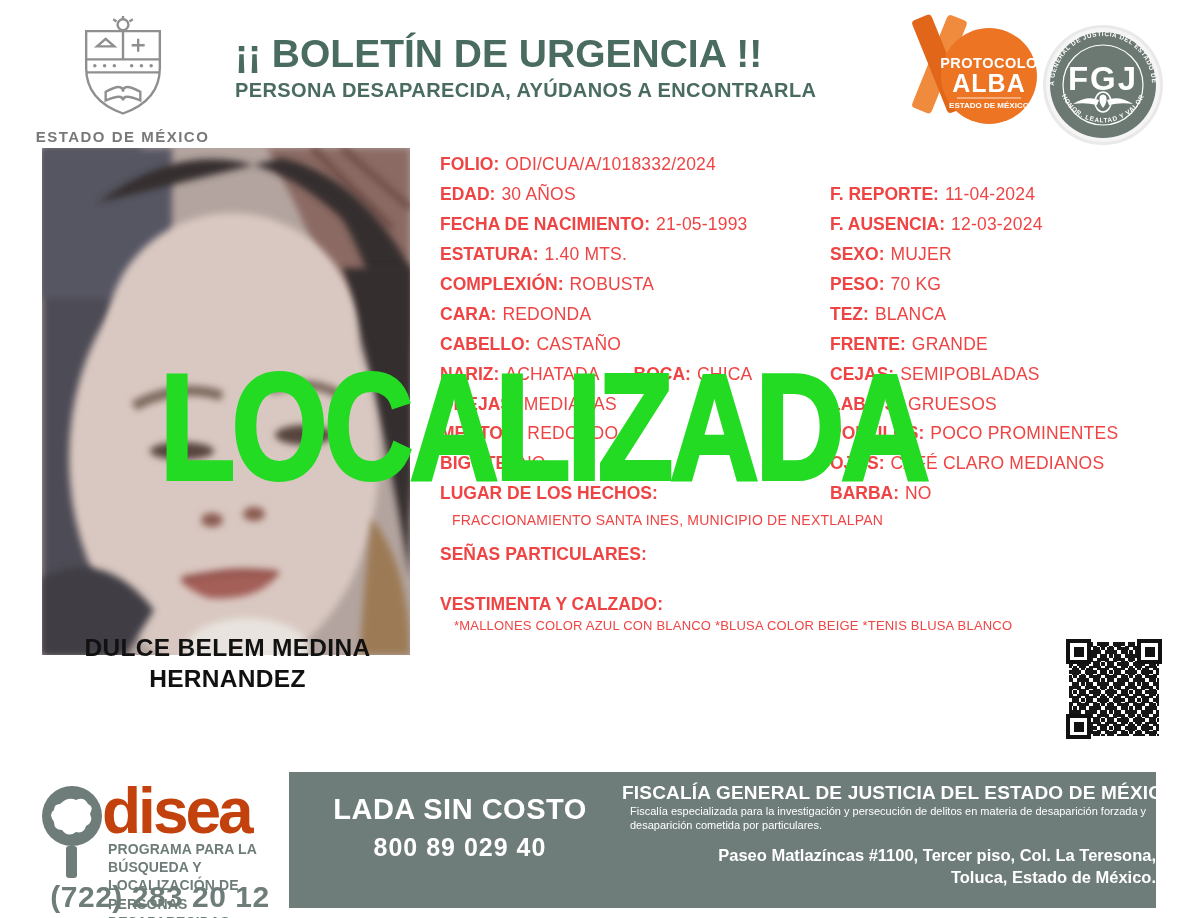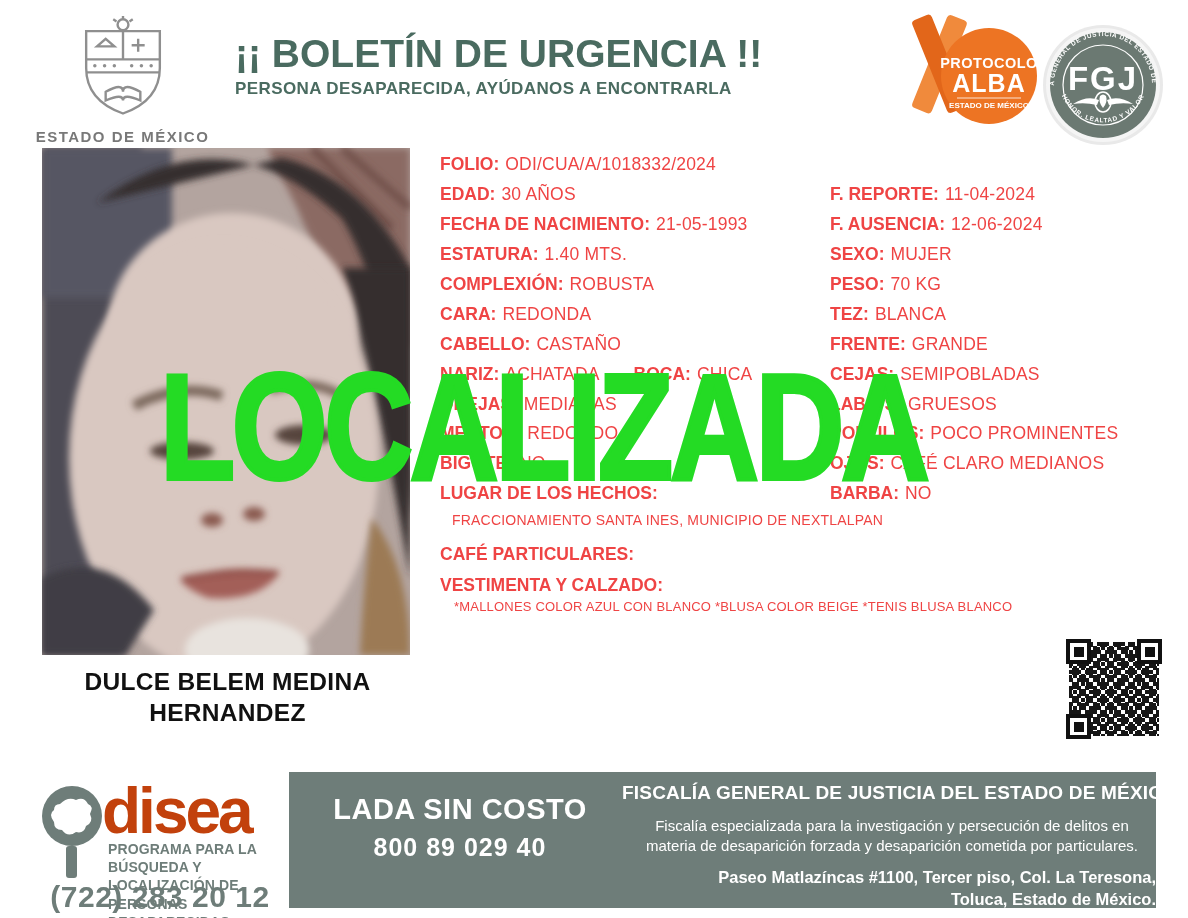--- a/index.html
+++ b/index.html
@@ -5,40 +5,40 @@
   * { margin:0; padding:0; box-sizing:border-box; }
   html,body { background:#ffffff; }
   body { font-family:"Liberation Sans", sans-serif; }
   .page { position:relative; width:1188px; height:918px; background:#fff; overflow:hidden; margin:0 auto; }
 
   
   .state-logo { position:absolute; left:35px; top:16px; width:175px; text-align:center; color:#8a8a8a; }
   .state-logo .caption { margin-top:4px; font-size:15px; font-weight:700; letter-spacing:1.5px; color:#787878; }
   .title-block { position:absolute; left:235px; top:32px; width:680px; text-align:left; color:#4a6b60; }
   .title-block h1 { font-size:39px; font-weight:700; letter-spacing:0px; white-space:nowrap; }
-  .title-block h2 { font-size:17px; font-weight:700; letter-spacing:0.4px; margin-top:3px; white-space:nowrap; }
+  .title-block h2 { font-size:20px; font-weight:700; letter-spacing:0.4px; margin-top:3px; white-space:nowrap; }
   .alba-badge { position:absolute; left:901px; top:12px; }
   .fgj-seal  { position:absolute; left:1040px; top:22px; }
 
   
   .photo { position:absolute; left:42px; top:148px; width:368px; height:507px; overflow:hidden; background:#b3a49f; }
-  .subject-name { position:absolute; left:25px; top:666px; width:405px; text-align:center;
+  .subject-name { position:absolute; left:25px; top:632px; width:405px; text-align:center;
                   font-size:24.5px; font-weight:700; color:#111; line-height:1.28; letter-spacing:0.3px; }
 
   
   .details { position:absolute; left:440px; top:150px; width:730px; color:#ef4444; }
   .d-row { display:flex; height:29.9px; align-items:center; }
   .d-left  { width:390px; display:flex; align-items:center; flex:none; }
   .d-right { display:flex; align-items:center; flex:1; }
   .lbl { font-weight:700; font-size:17.5px; white-space:nowrap; }
   .val { font-weight:400; font-size:17.5px; margin-left:6px; white-space:nowrap; letter-spacing:0.2px; }
   .pair-gap { width:34px; flex:none; }
   .loc-line { font-size:14px; letter-spacing:0.2px; margin:3px 0 0 12px; }
   .senas { margin-top:12px; height:30px; display:flex; align-items:center; }
-  .vest  { margin-top:3px; height:26px; display:flex; align-items:center;text-align:center; }
+  .vest  { margin-top:22px; height:26px; display:flex; align-items:center;text-align:center; }
   .vest-line { font-size:13px; letter-spacing:0.2px; margin-left:14px; }
 
   
   .watermark { position:absolute; left:160px; top:352px; z-index:30;
                font-size:150px; line-height:1; font-weight:700; color:#24DB24;
                -webkit-text-stroke:4px #24DB24; letter-spacing:-4px;
                transform:scaleX(0.82); transform-origin:left center; white-space:nowrap; pointer-events:none; }
 
   
   .qr { position:absolute; left:1062px; top:635px; width:104px; height:108px; background:#fff; }
@@ -52,21 +52,21 @@
   .finder > div { position:absolute; inset:3.5px; background:#111; }
   .finder.tl { left:4px; top:4px; } .finder.tr { right:4px; top:4px; } .finder.bl { left:4px; bottom:4px; }
 
   
   .footer-band { position:absolute; left:289px; top:772px; width:867px; height:136px; background:#6e7d79; }
   .lada { position:absolute; left:315px; top:793px; width:290px; text-align:center; color:#fff; z-index:2; }
   .lada .l1 { font-size:29px; font-weight:700; letter-spacing:0.5px; white-space:nowrap; }
   .lada .l2 { font-size:25px; font-weight:700; letter-spacing:1px; margin-top:7px; white-space:nowrap; }
   .fiscalia { position:absolute; left:622px; top:782px; width:540px; color:#fff; z-index:2; }
   .fiscalia .f-title { font-size:19px; font-weight:700; text-align:center; letter-spacing:0.2px; white-space:nowrap; }
-  .fiscalia .f-desc  { font-size:15px; text-align:center; line-height:1.3; margin-top:12px; padding:0 8px; }
+  .fiscalia .f-desc  { font-size:11px; text-align:left; line-height:1.3; padding:0 8px; }
   .fiscalia .f-addr  { font-size:16.5px; font-weight:700; text-align:right; line-height:1.35; margin-top:11px; padding-right:6px; }
 
   .odisea { position:absolute; left:30px; top:782px; width:260px; color:#6e7d79; }
   .odisea-row { position:relative; height:96px; }
   .odisea-word { position:absolute; left:72px; top:-8px; font-size:64px; font-weight:700; letter-spacing:-3px; color:#c2410c; }
   .odisea-tag { position:absolute; left:78px; top:58px; width:188px; font-size:14px; font-weight:700; line-height:1.3; letter-spacing:0.1px; }
   .odisea-phone { margin-top:2px; text-align:center; font-size:30px; font-weight:700; letter-spacing:0.5px; white-space:nowrap; }
 </style>
 </head>
 <body>
@@ -196,21 +196,21 @@
           <span class="val">11-04-2024</span>
         </div>
     </div>
     <div class="d-row">
       <div class="d-left">
           <span class="lbl">FECHA DE NACIMIENTO:</span>
           <span class="val">21-05-1993</span>
         </div>
       <div class="d-right">
           <span class="lbl">F. AUSENCIA:</span>
-          <span class="val">12-06-2024</span>
+          <span class="val">12-03-2024</span>
         </div>
     </div>
     <div class="d-row">
       <div class="d-left">
           <span class="lbl">ESTATURA:</span>
           <span class="val">1.40 MTS.</span>
         </div>
       <div class="d-right">
           <span class="lbl">SEXO:</span>
           <span class="val">MUJER</span>
@@ -296,21 +296,21 @@
         </div>
       <div class="d-right">
           <span class="lbl">BARBA:</span>
           <span class="val">NO</span>
         </div>
     </div>
 
     <div class="loc-line">FRACCIONAMIENTO SANTA INES, MUNICIPIO DE NEXTLALPAN</div>
 
     <div class="senas">
-      <span class="lbl">CAFÉ PARTICULARES:</span>
+      <span class="lbl">SEÑAS PARTICULARES:</span>
       <span class="val"></span>
     </div>
 
     <div class="vest">
       <span class="lbl">VESTIMENTA Y CALZADO:</span>
     </div>
     <div class="vest-line">*MALLONES COLOR AZUL CON BLANCO *BLUSA COLOR BEIGE *TENIS BLUSA BLANCO</div>
   </div>
 
   <div class="watermark">LOCALIZADA</div>

